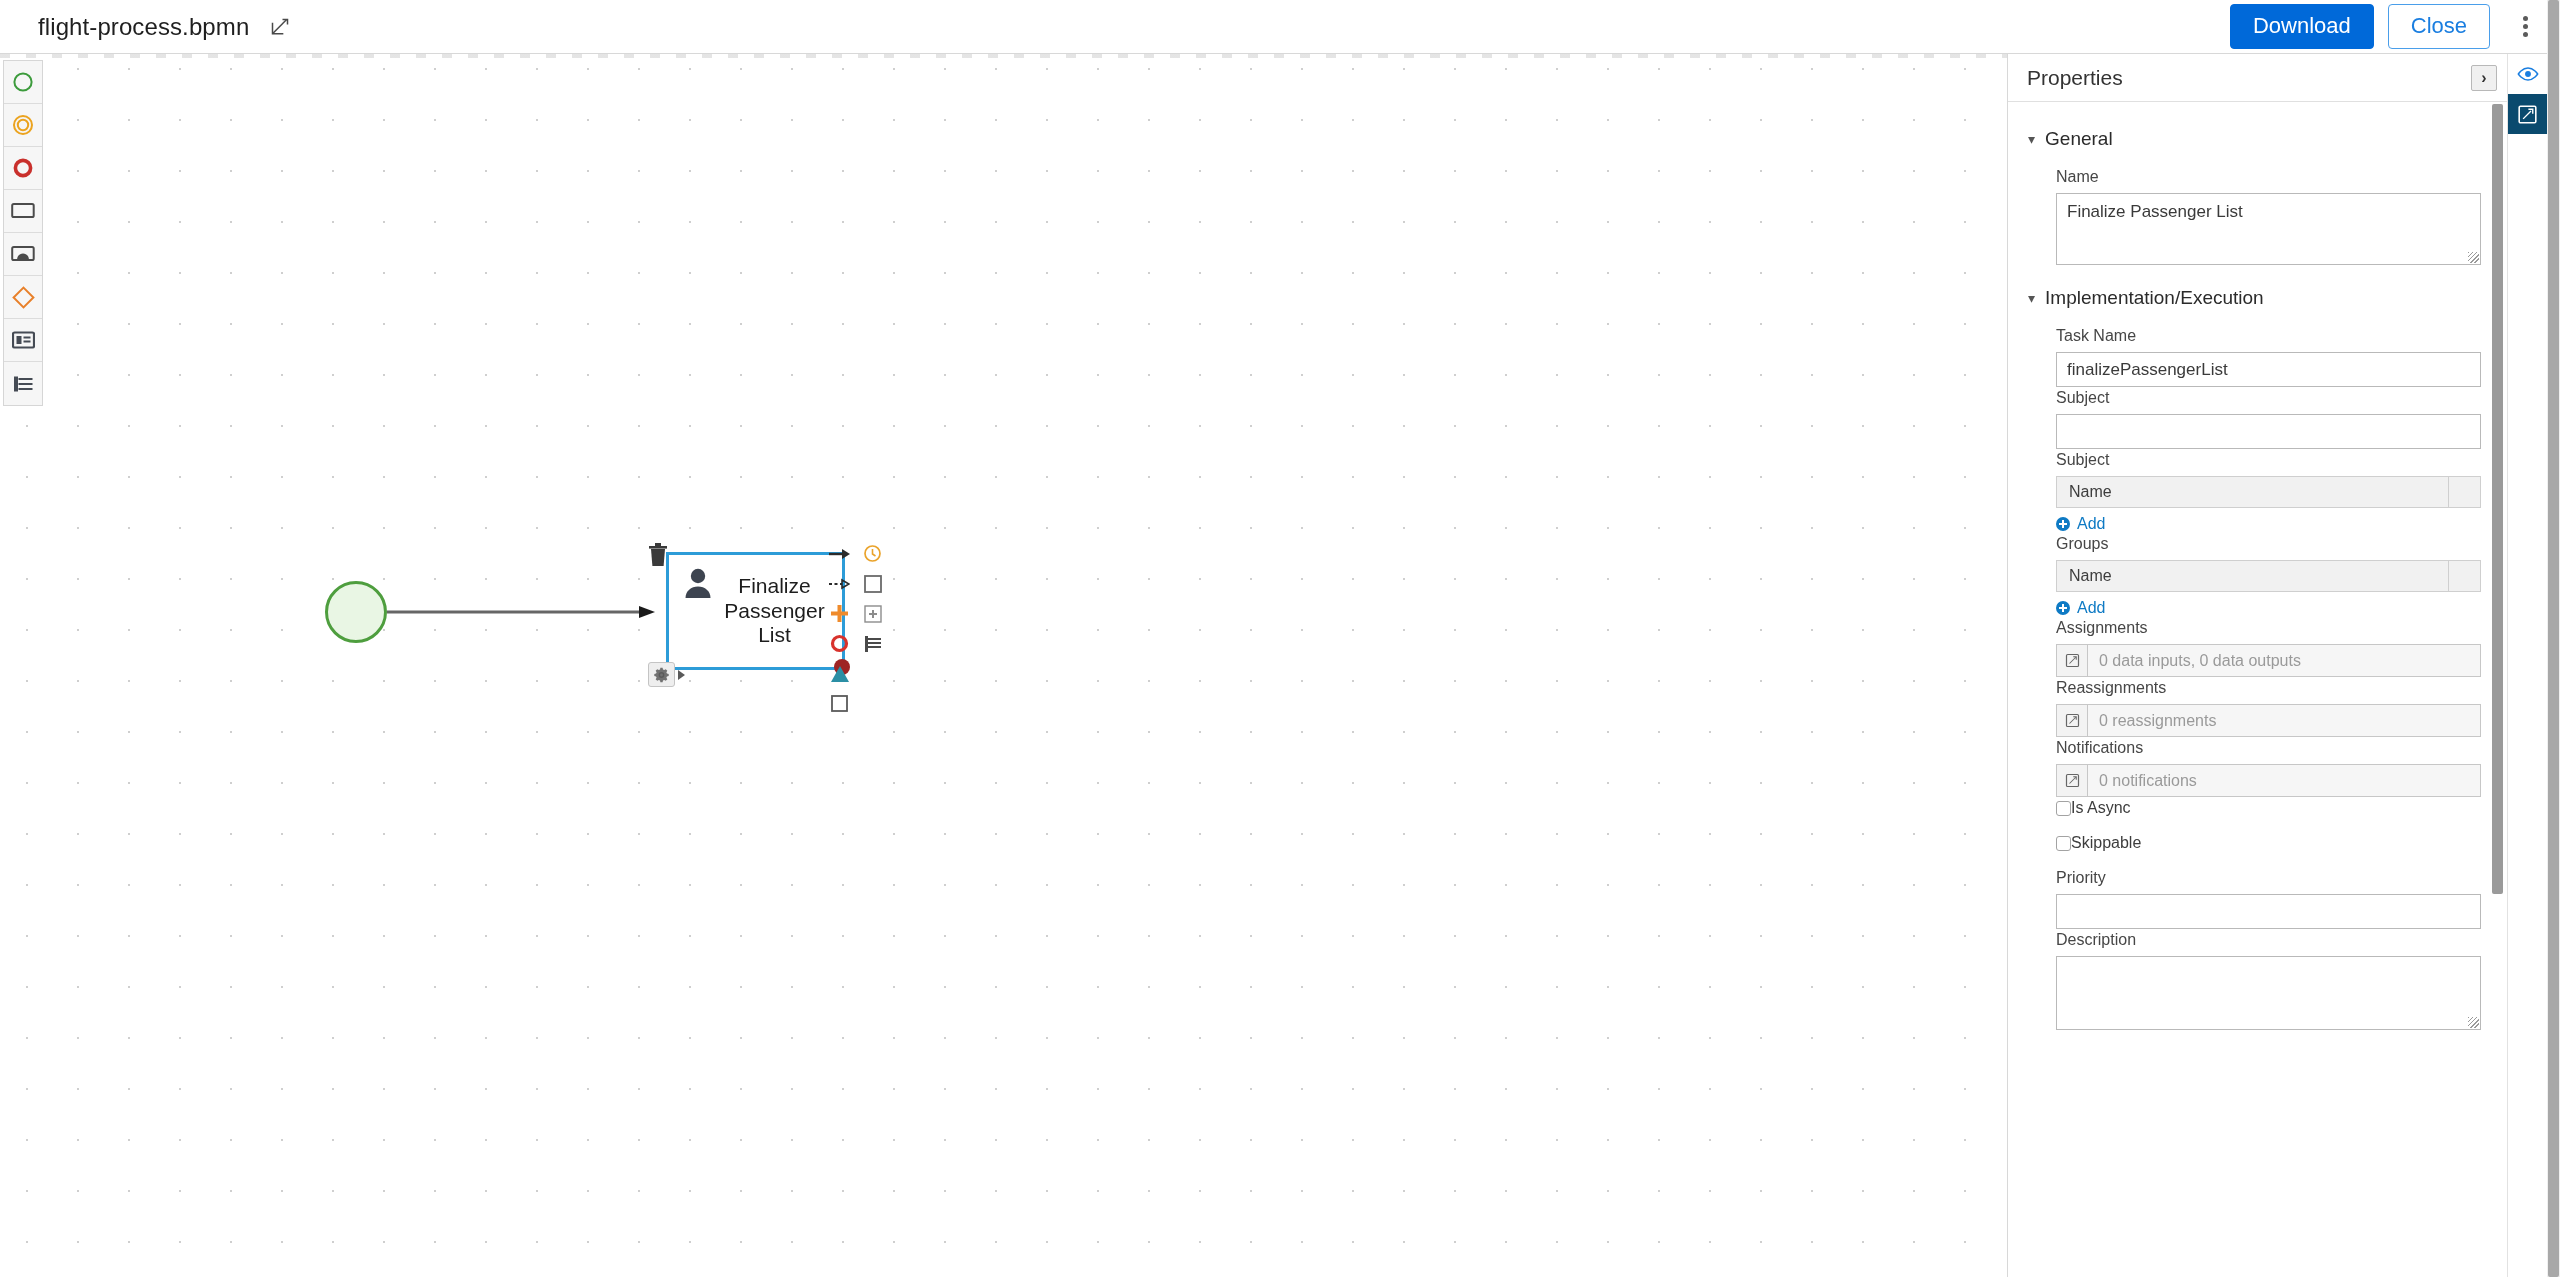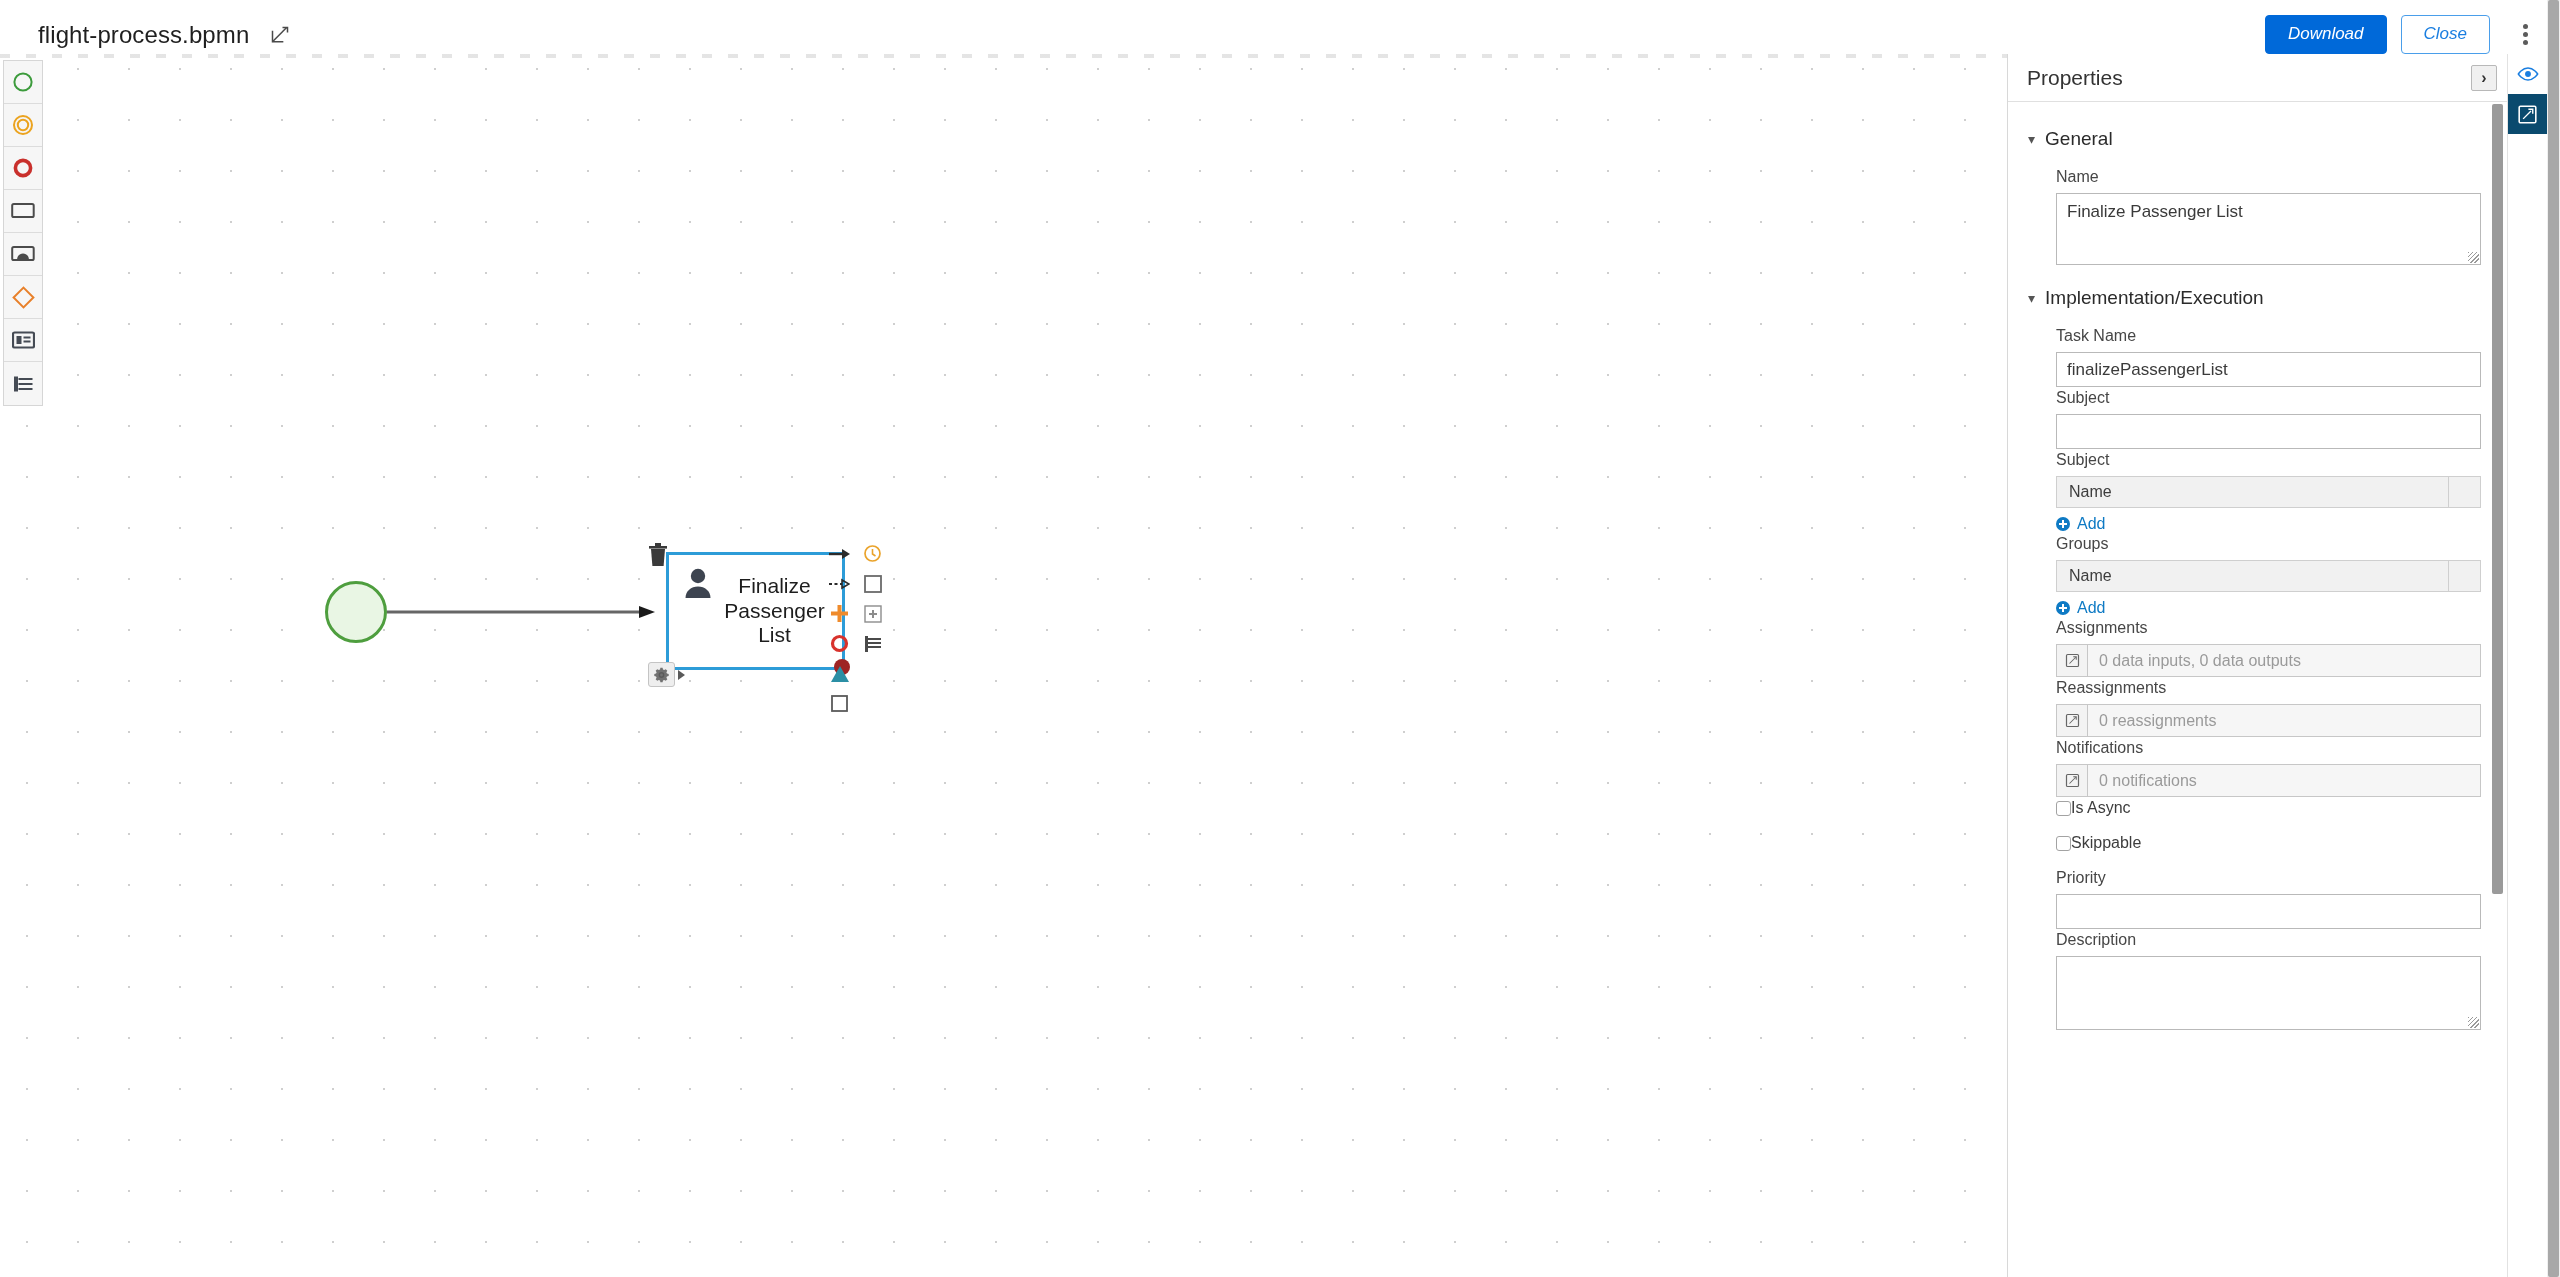--- a/index.html
+++ b/index.html
@@ -5,38 +5,38 @@
   * { box-sizing: border-box; margin: 0; padding: 0; }
   html, body {
     width: 2560px; height: 1277px;
     font-family: "Liberation Sans", sans-serif;
     background: #ffffff;
     overflow: hidden;
   }
 
   
   .topbar {
-    position: absolute; left: 0; top: 8px; width: 2560px; height: 54px;
+    position: absolute; left: 0; top: 0; width: 2560px; height: 54px;
     background: #ffffff; border-bottom: 1px solid #d8d8d8;
     display: flex; align-items: center;
   }
   .doc-title {
     margin-left: 38px; font-size: 24px; color: #1f1f1f; letter-spacing: .1px;
   }
   .title-edit-icon {
     margin-left: 20px; width: 22px; height: 22px; color: #4a4a4a;
     display: inline-flex; align-items: center; justify-content: center; cursor: pointer;
   }
   .topbar-right {
     margin-left: auto; display: flex; align-items: center; gap: 14px; padding-right: 18px;
   }
   .btn {
     font-family: "Liberation Sans", sans-serif;
-    font-size: 17px; border-radius: 4px; cursor: pointer;
-    padding: 8px 22px; line-height: 1.2; white-space: nowrap; font-style: italic;
+    font-size: 22px; border-radius: 4px; cursor: pointer;
+    padding: 8px 22px; line-height: 1.2; white-space: nowrap;
   }
   .btn-primary { background: #0069d9; color: #ffffff; border: 1px solid #0069d9; }
   .btn-secondary { background: #ffffff; color: #1a7ee0; border: 1px solid #4a9eea; }
   .kebab {
     width: 34px; height: 34px; display: flex; flex-direction: column;
     align-items: center; justify-content: center; gap: 3px; cursor: pointer; margin-left: 4px;
   }
   .kebab i { width: 5px; height: 5px; border-radius: 50%; background: #5b5b5b; display: block; }
 
   

